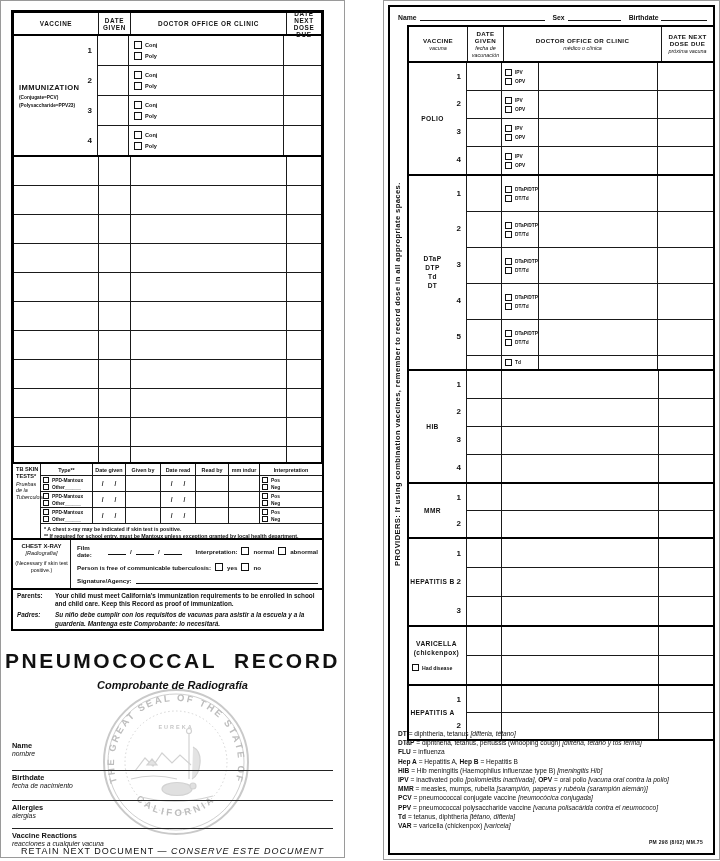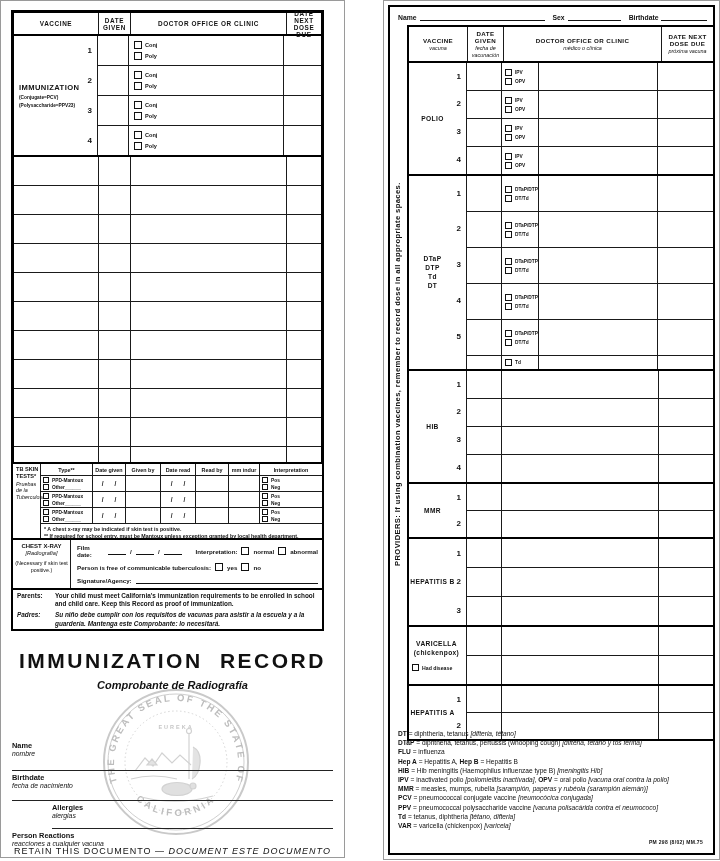--- a/index.html
+++ b/index.html
@@ -404,21 +404,21 @@
     <div class="pa-row">
       <div class="pa-lab">Parents:</div>
       <div class="pa-txt">Your child must meet California's immunization requirements to be enrolled in school and child care. Keep this Record as proof of immunization.</div>
     </div>
     <div class="pa-row es">
       <div class="pa-lab">Padres:</div>
       <div class="pa-txt">Su niño debe cumplir con los requisitos de vacunas para asistir a la escuela y a la guardería. Mantenga este Comprobante: lo necesitará.</div>
     </div>
   </div>
 
-  <div class="doc-title">IMMUNIZATION RECORD</div>
+  <div class="doc-title">PNEUMOCOCCAL RECORD</div>
   <div class="doc-sub">Comprobante de Radiografía</div>
 
   <svg id="seal" width="150" height="150" viewBox="0 0 150 150">
     <circle cx="75" cy="75" r="72" fill="none" stroke="#c9c9c9" stroke-width="2"></circle>
     <circle cx="75" cy="75" r="68" fill="none" stroke="#cfcfcf" stroke-width="1"></circle>
     <circle cx="75" cy="75" r="51" fill="none" stroke="#d6d6d6" stroke-width="1" stroke-dasharray="1.5 2.5"></circle>
     <defs>
       <path id="sealTop" d="M16,95 A62,62 0 1 1 134,95" fill="none"></path>
       <path id="sealBottom" d="M22,93 A57,57 0 0 0 128,93" fill="none"></path>
     </defs>
@@ -444,33 +444,33 @@
 
   <div id="left-fields">
       <div class="lfield lined" style="top: 740px; height: 29px;">
         <div class="en">Name</div>
         <div class="es">nombre</div>
       </div>
       <div class="lfield lined" style="top: 772px; height: 27px;">
         <div class="en">Birthdate</div>
         <div class="es">fecha de nacimiento</div>
       </div>
-      <div class="lfield lined" style="top: 802px; height: 25px; margin-left: 40px;">
+      <div class="lfield lined" style="top: 802px; height: 25px;">
         <div class="en">Allergies</div>
         <div class="es">alergias</div>
       </div>
       <div class="lfield" style="top: 830px; height: 22px;">
-        <div class="en">Person Reactions</div>
+        <div class="en">Vaccine Reactions</div>
         <div class="es">reacciones a cualquier vacuna</div>
       </div>
     </div>
 
   <div class="retain">
-    <span>RETAIN THIS DOCUMENTO —</span>
-    <span class="es">DOCUMENT ESTE DOCUMENTO</span>
+    <span>RETAIN NEXT DOCUMENT —</span>
+    <span class="es">CONSERVE ESTE DOCUMENT</span>
   </div>
 </section>
 
 <section class="page page-right">
   <div class="frame"></div>
 
   <div class="rp-top" id="rp-top-fields">
       <div class="rp-field" style="flex: 2.15 1 0%;">
         <span class="lab">Name</span>
         <span class="line"></span>

